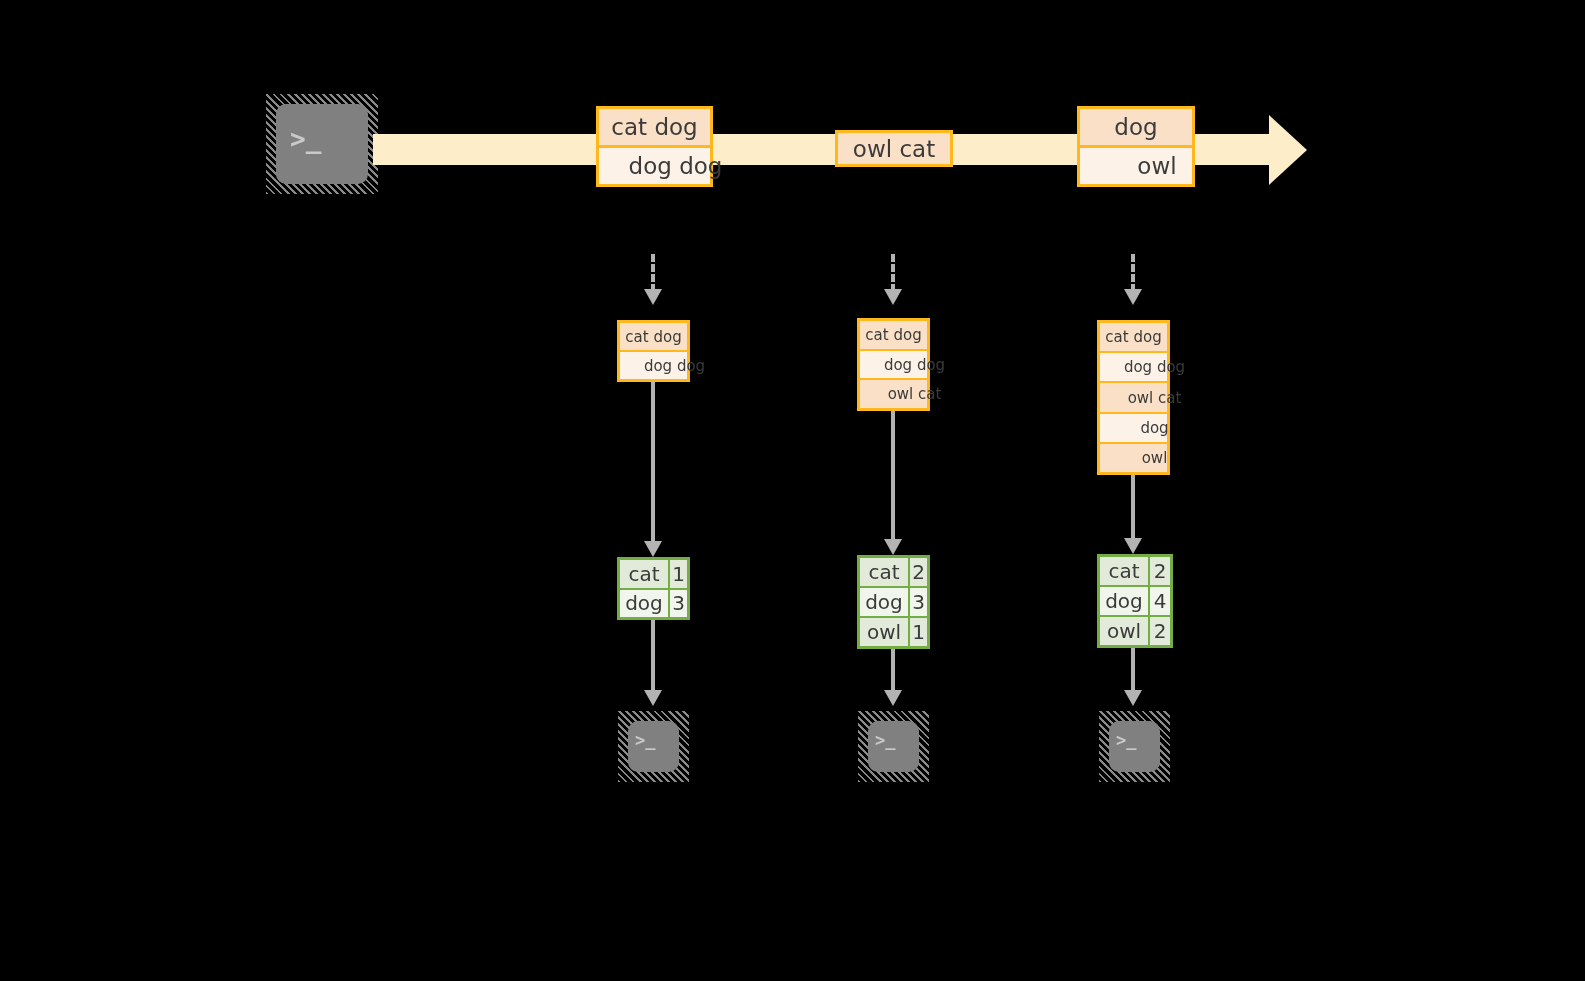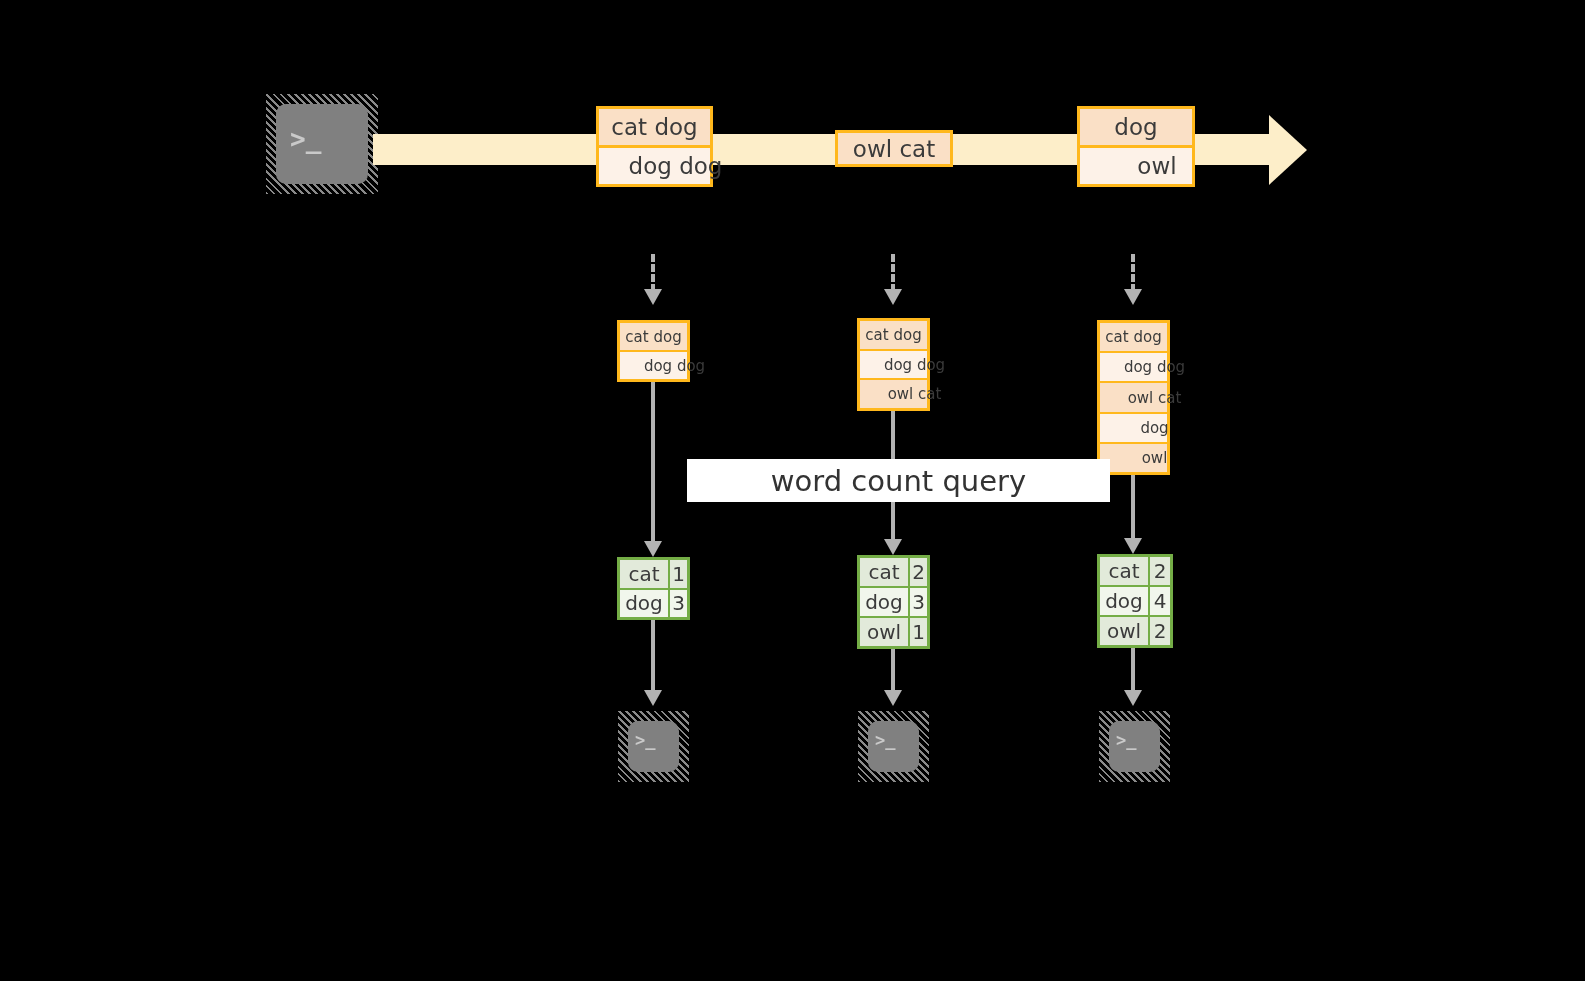--- a/index.html
+++ b/index.html
@@ -255,15 +255,14 @@
 
   <div class="vline" style="left:1131px;top:648px;height:48px;"></div>
   <div class="vhead" style="left:1124px;top:690px;"></div>
 
   <div class="terminal" style="left:1099px;top:711px;width:71px;height:71px;">
     <div class="screen">
       <div class="prompt" style="left:7px;top:11px;font-size:17px;">&gt;_</div>
     </div>
   </div>
 
-  <div class="qlabel" style="left:687px;top:459px;width:423px;height:43px;">word count query</div>
 
 </div>
 
 </body></html>

